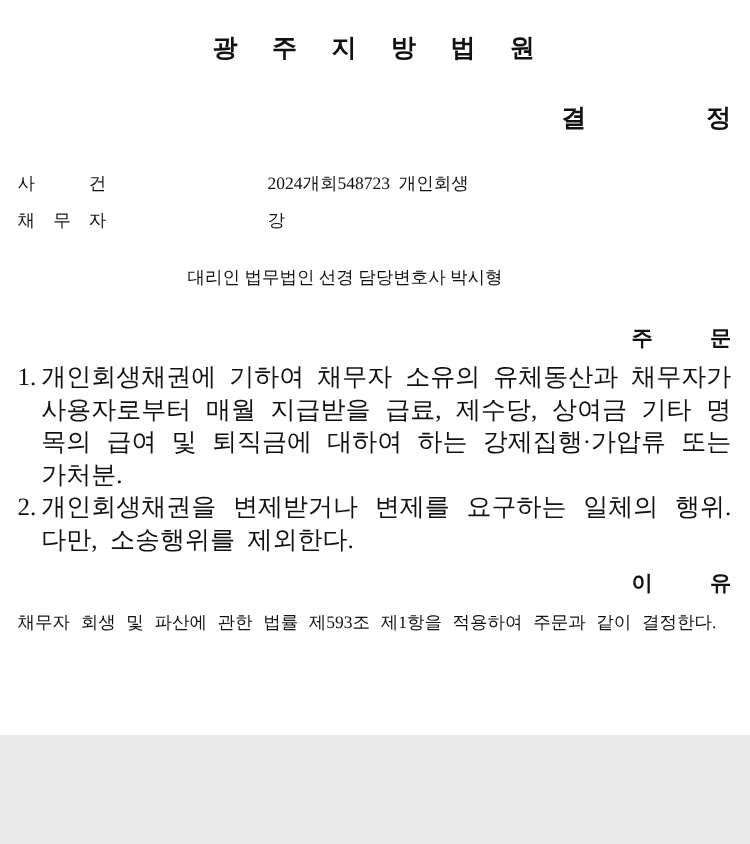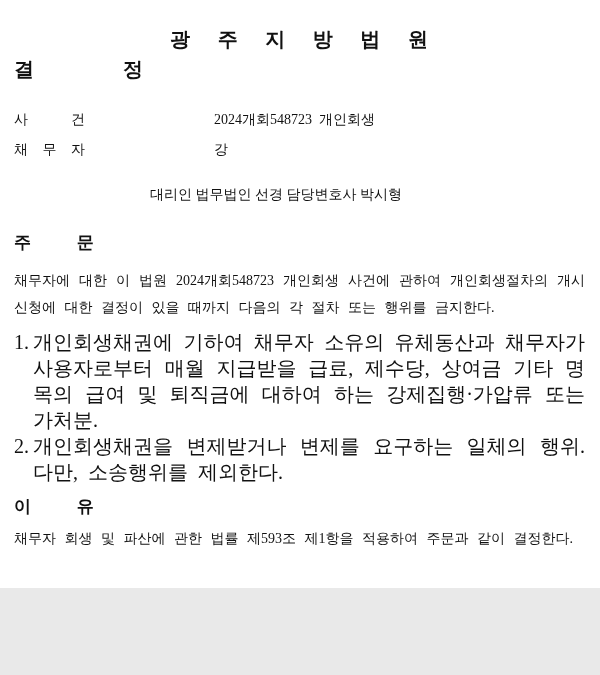--- a/index.html
+++ b/index.html
@@ -20,43 +20,43 @@
     text-align: center;
     font-family: "Liberation Sans", "DejaVu Sans", sans-serif;
     font-weight: bold;
     font-size: 20px;
     line-height: 24px;
     word-spacing: 20px;
     letter-spacing: 1px;
     white-space: pre;
   }
   .doc-title {
-    margin-top: 6px;
-    text-align: left;
-    font-family: Liberation Serif, serif;
+    margin-top: 34px;
+    text-align: right;
+    font-family: Liberation Mono, monospace;
     font-weight: bold;
     font-size: 20px;
     line-height: 24px;
     word-spacing: 84px;
     white-space: pre;
   }
   .case-section { margin-top: 30px; font-size: 14px; }
   .case-row { display: flex; line-height: 17px; gap: 45px; }
   .case-row + .case-row { margin-top: 13px; }
   .case-label {
     display: inline-block;
     width: 71px;
     text-align: justify;
     text-align-last: justify;
     flex: 0 0 71px;
   }
   .case-value { margin-left: 84px; white-space: pre; }
   .attorney-row { margin-top: 28px; line-height: 17px; padding-left: 136px; font-size: 14px; }
   .section-heading {
-    text-align: left;
+    text-align: right;
     font-family: "Liberation Sans", "DejaVu Sans", sans-serif;
     font-weight: bold;
     font-size: 17px;
     line-height: 20px;
     word-spacing: 41px;
     white-space: pre;
   }
   .order-heading { margin-top: 30px; }
   .body-par {
     margin-top: 14px;
@@ -106,21 +106,20 @@
     </div>
     <div class="case-row">
       <span class="case-label">채 무 자</span>
       <span class="case-value">강</span>
     </div>
     <div class="attorney-row">대리인 법무법인 선경 담당변호사 박시형</div>
   </div>
 
   <div class="section-heading order-heading">주 문</div>
 
-  <p class="body-par">채무자에 대한 이 법원 2024개회548723 개인회생 사건에 관하여 개인회생절차의 개시 신청에 대한 결정이 있을 때까지 다음의 각 절차 또는 행위를 금지한다.</p>
 
   <div class="order-list">
     <div class="order-item">
       <span class="item-number">1.</span><span>개인회생채권에 기하여 채무자 소유의 유체동산과 채무자가 사용자로부터 매월 지급받을 급료, 제수당, 상여금 기타 명목의 급여 및 퇴직금에 대하여 하는 강제집행·가압류 또는 가처분.</span>
     </div>
     <div class="order-item">
       <span class="item-number">2.</span><span>개인회생채권을 변제받거나 변제를 요구하는 일체의 행위. 다만, 소송행위를 제외한다.</span>
     </div>
   </div>
 

